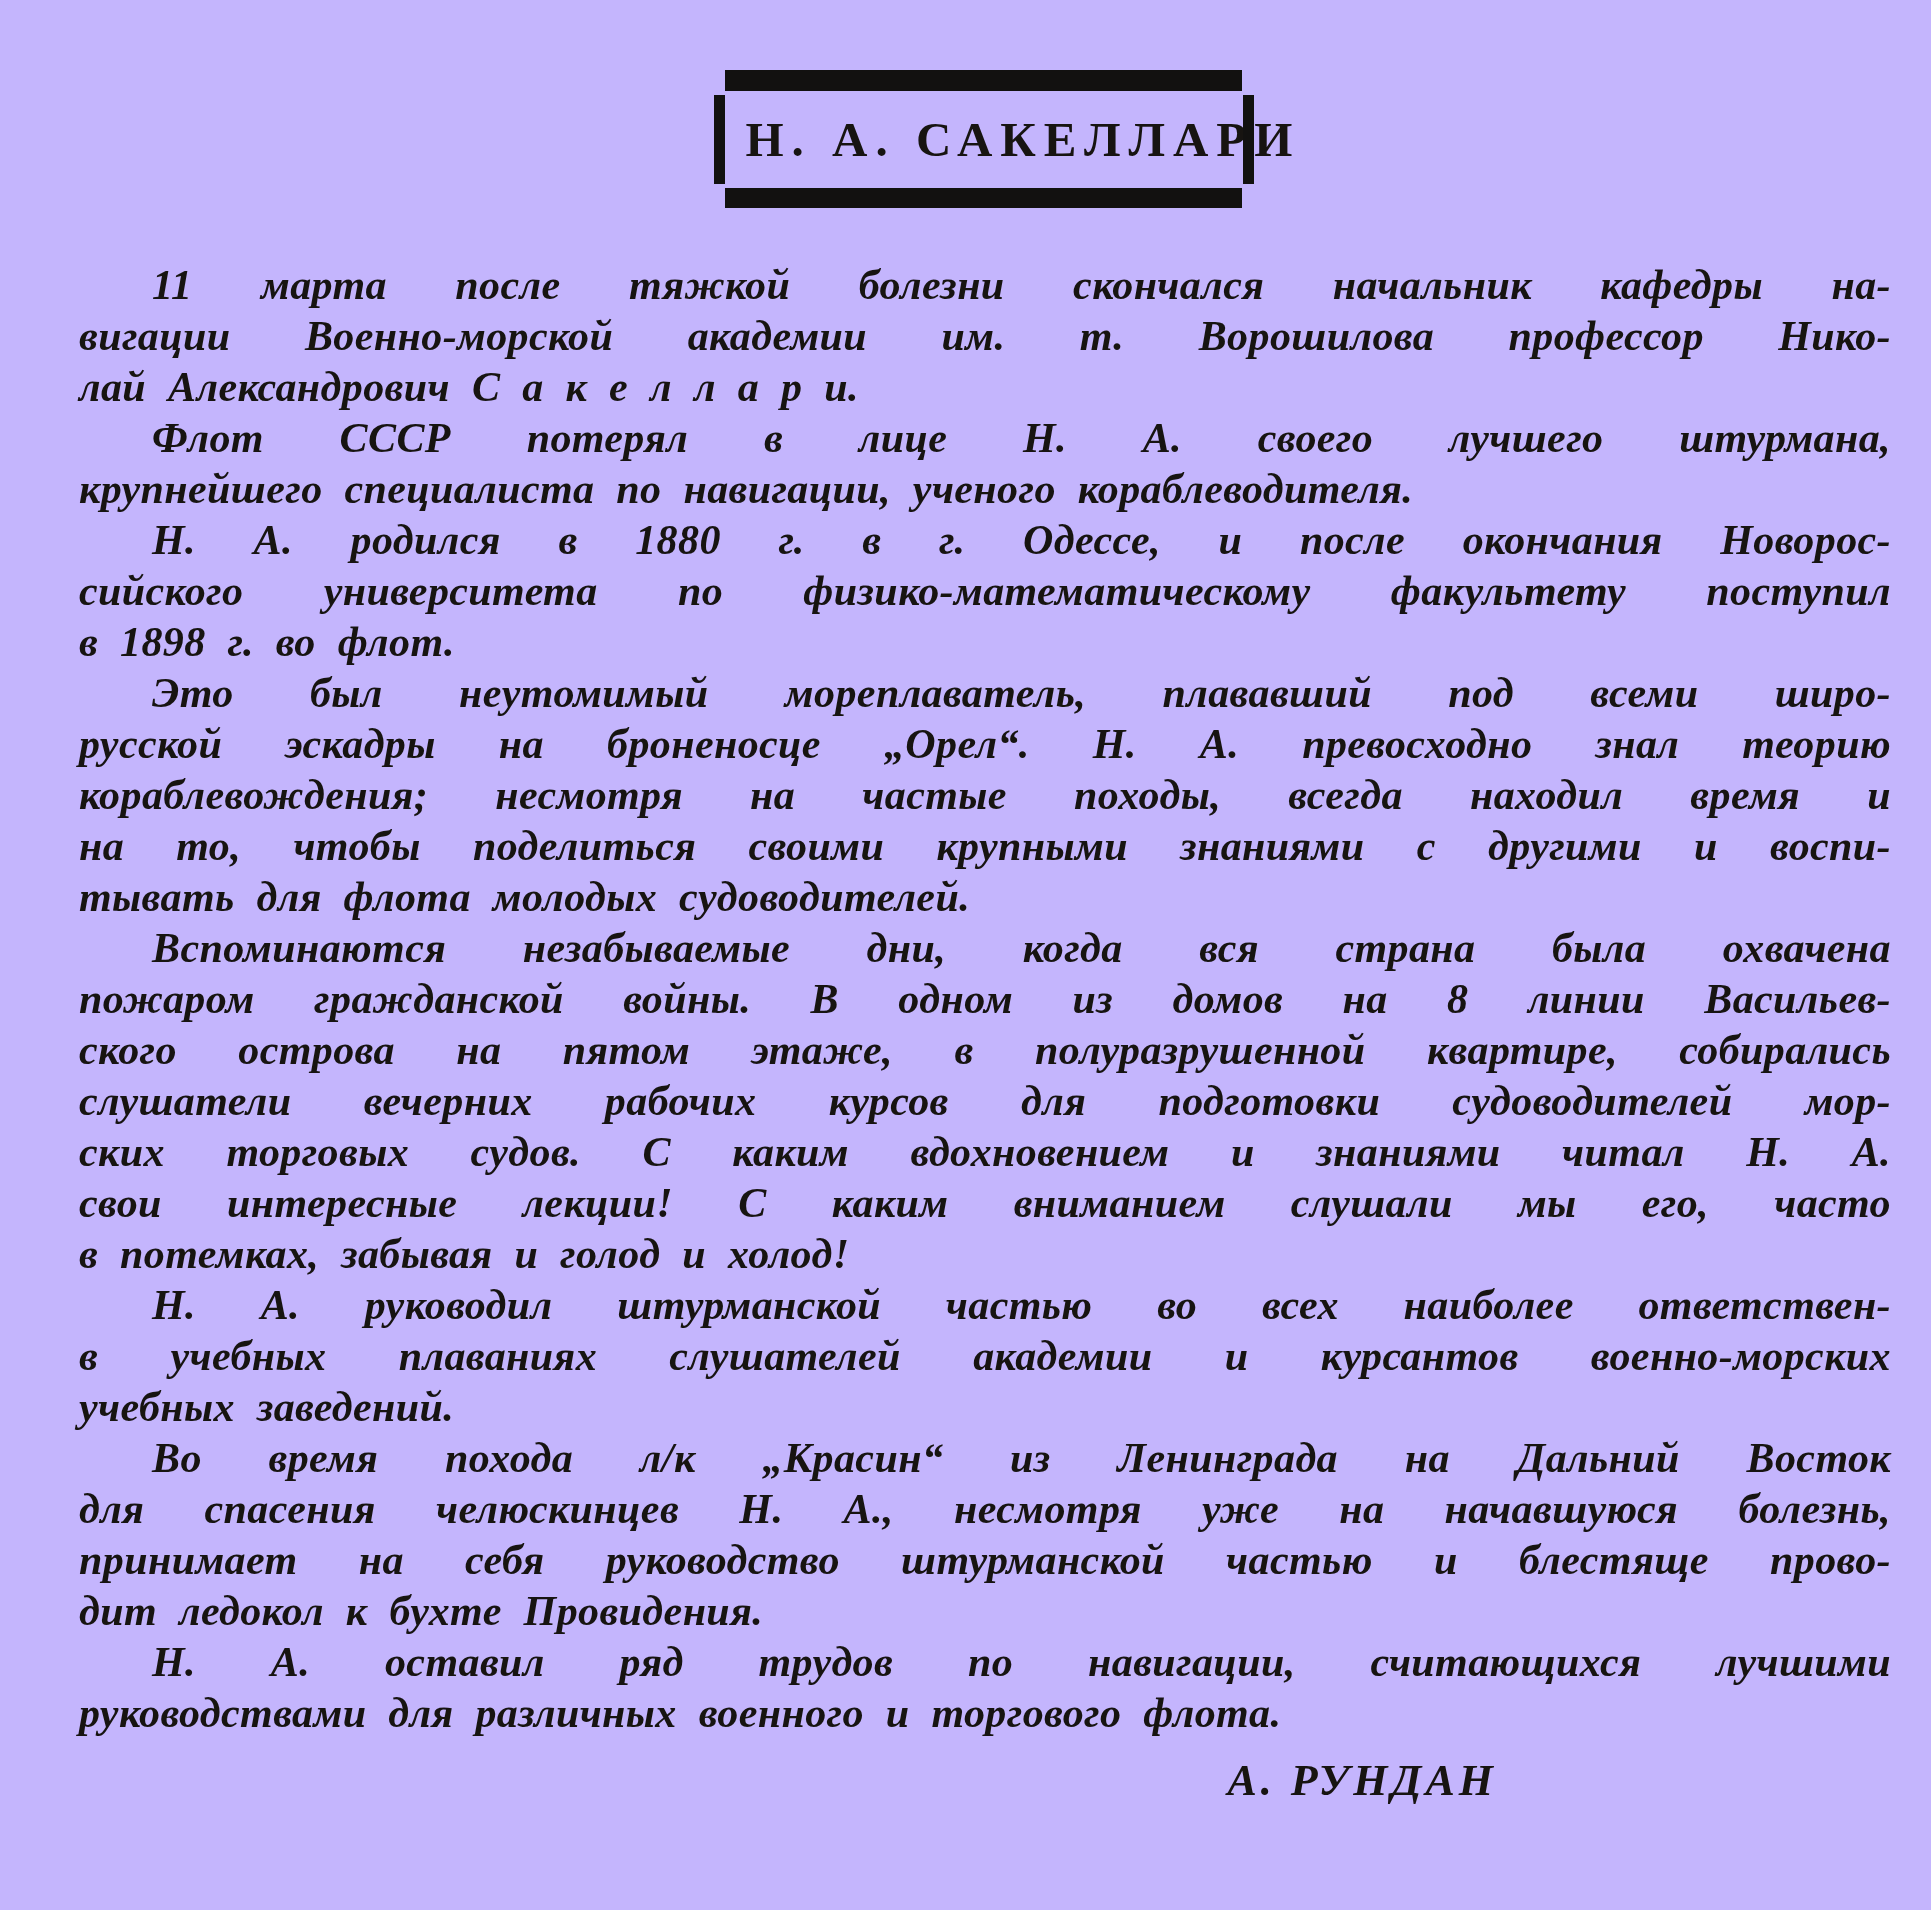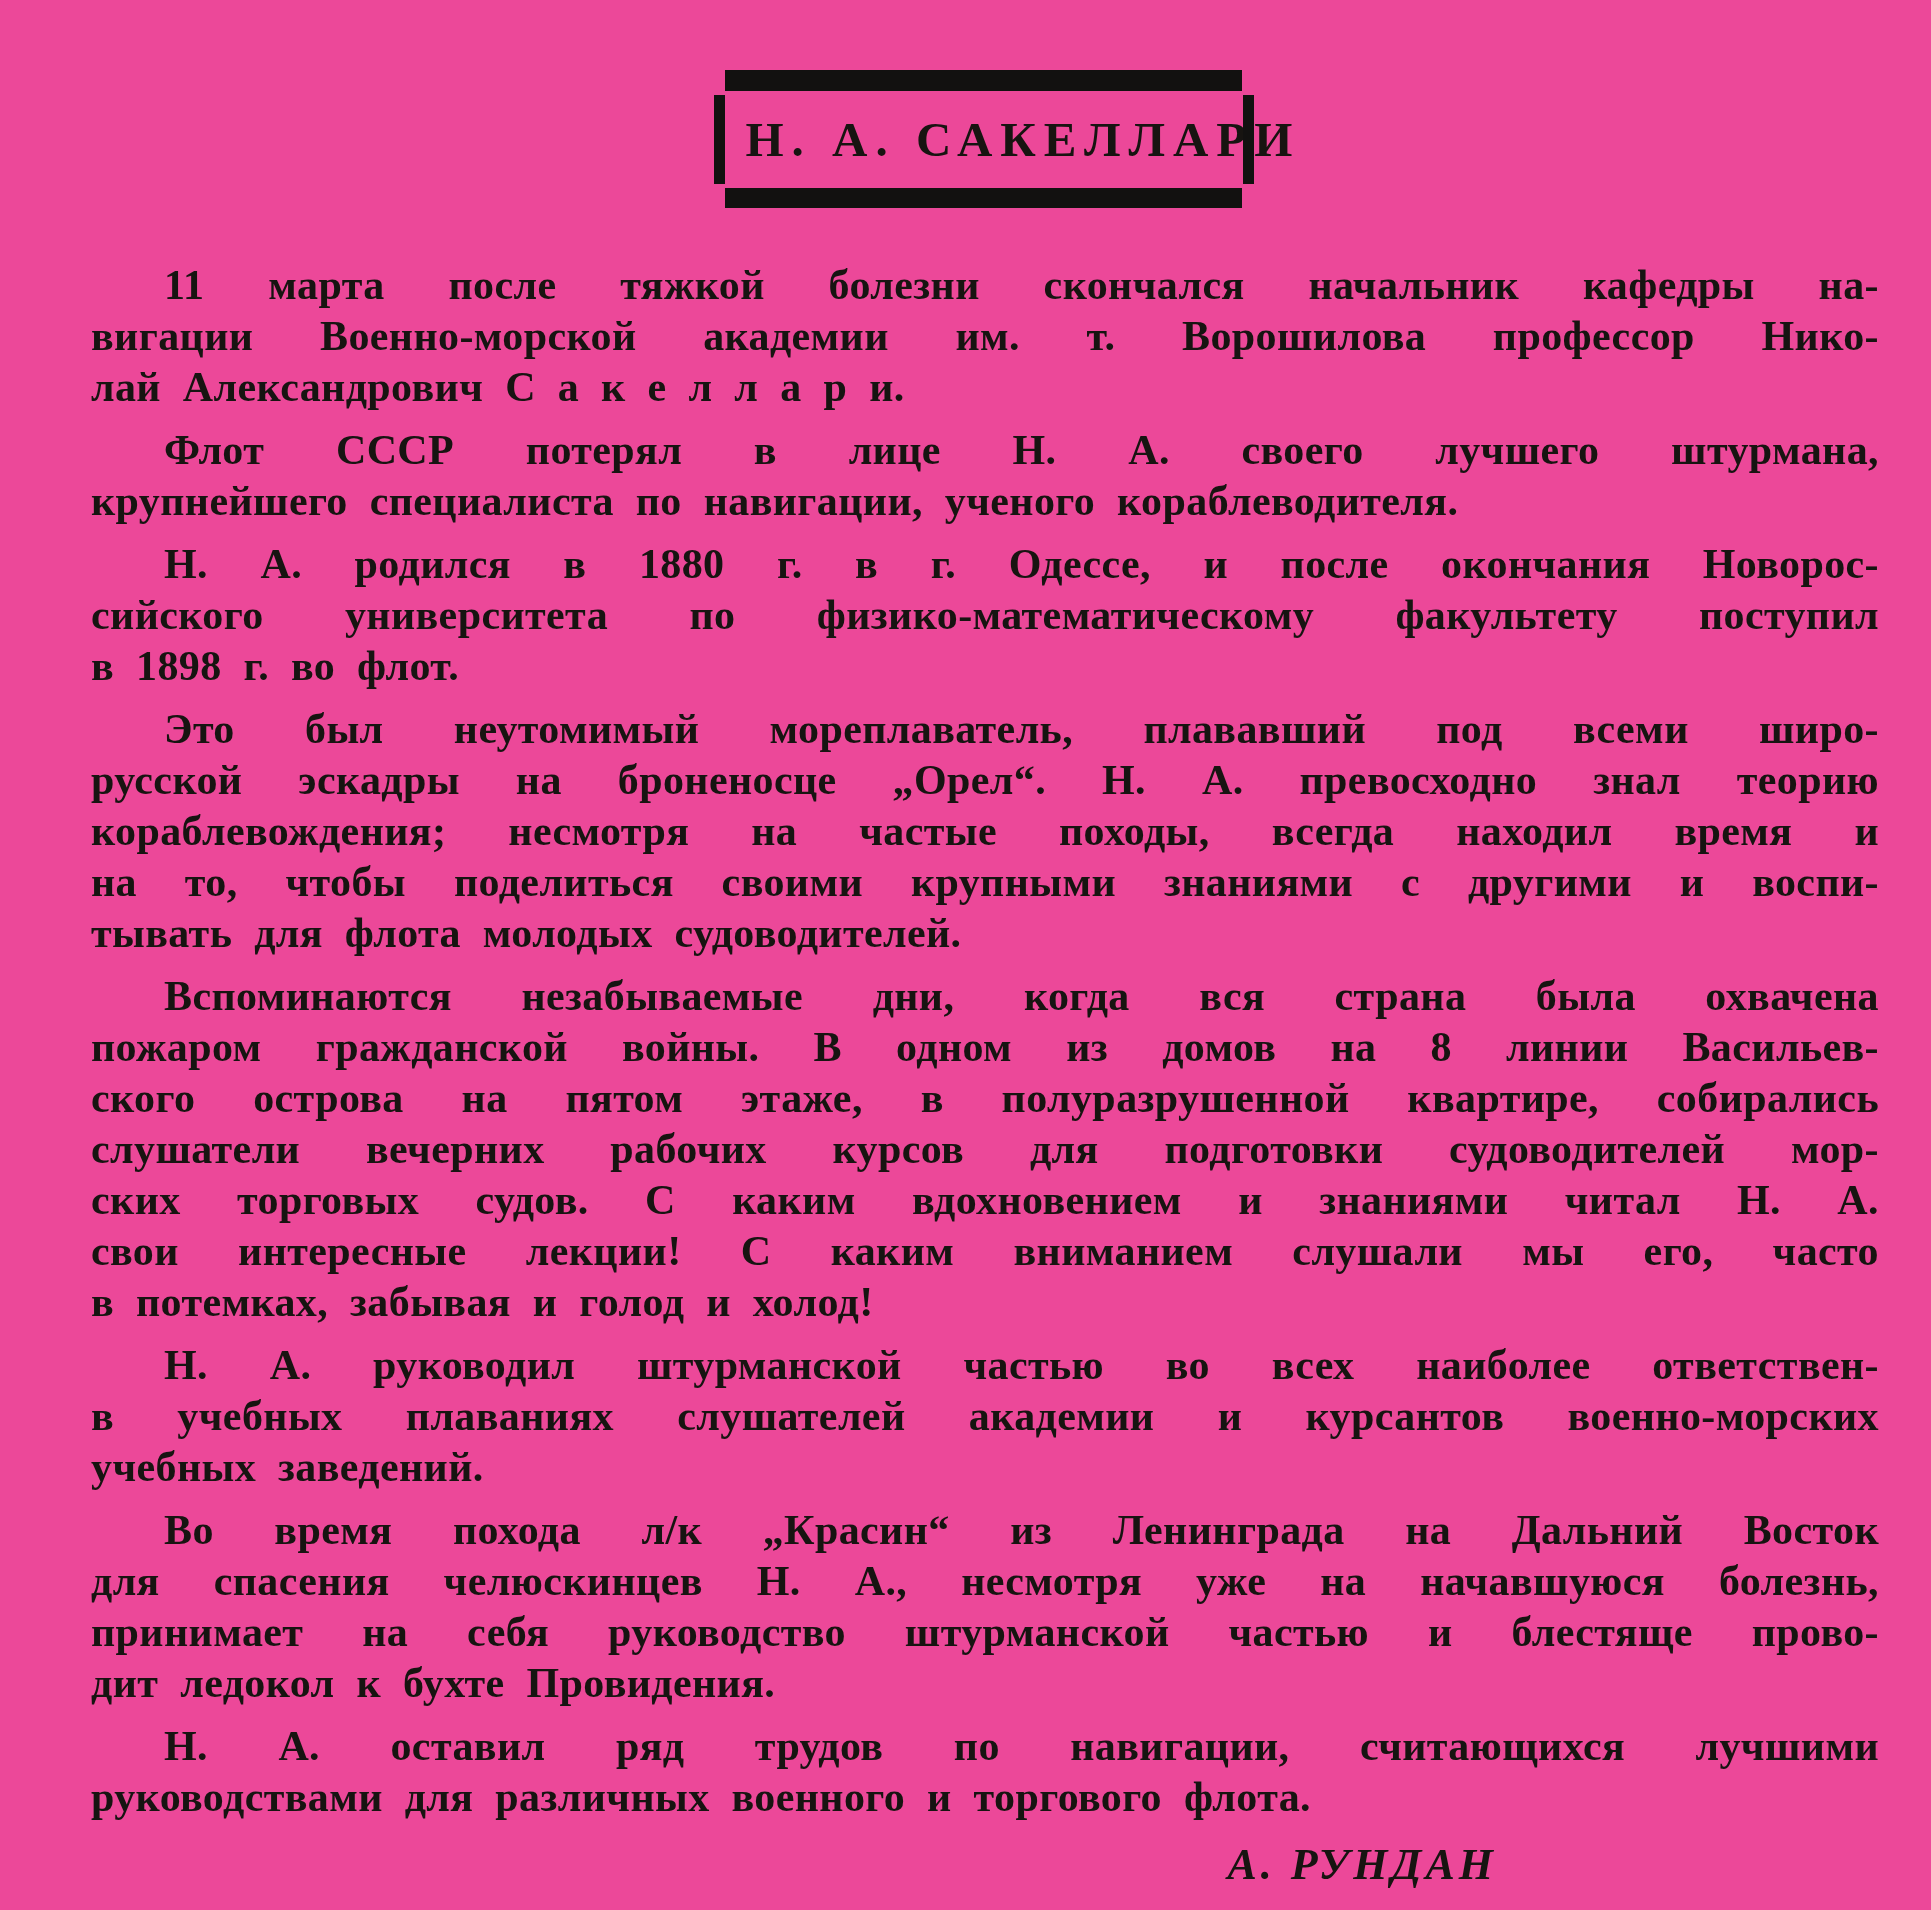--- a/index.html
+++ b/index.html
@@ -4,21 +4,21 @@
 <style>
   html, body {
     margin: 0;
     padding: 0;
     background: #ffffff;
   }
   .page {
     position: relative;
     width: 1932px;
     height: 1911px;
-    background: #ec4899;
+    background: #c4b5fd;
     color: #171411;
     font-family: "Liberation Serif", serif;
     font-weight: bold;
     overflow: hidden;
   }
   
   .title-box {
     position: relative;
     width: 476px;
     margin: 70px auto 0 auto;
@@ -49,21 +49,21 @@
     font-size: 49px;
     line-height: 49px;
     font-weight: bold;
     letter-spacing: 8px;
     white-space: nowrap;
   }
   
   .body-text {
     margin: 52px 41px 0 79px;
   }
-  .paragraph { margin: 12px; }
+  .paragraph { margin: 0; font-style: italic; }
   .line {
     font-size: 42px;
     line-height: 51px;
     letter-spacing: 0.4px;
     word-spacing: 11px;
     text-align: justify;
     text-align-last: justify;
   }
   .line.last { text-align-last: left; }
   .line.first { text-indent: 73px; }

